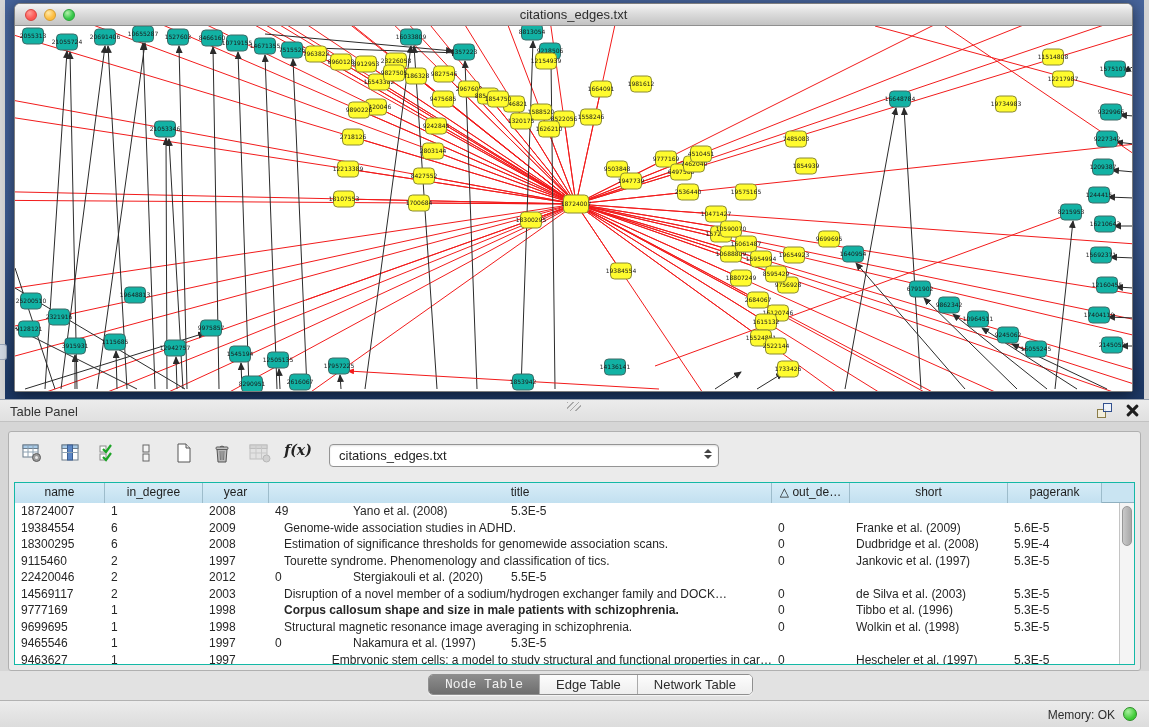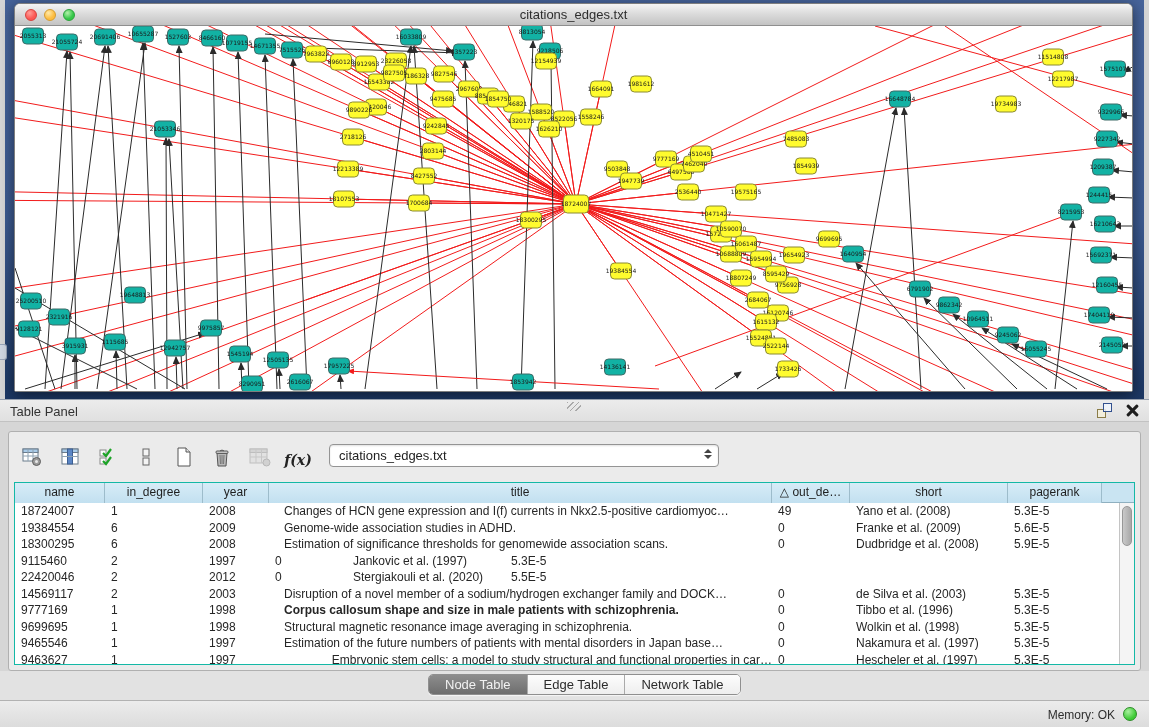--- a/index.html
+++ b/index.html
@@ -43,21 +43,21 @@
   .float-ic .sq2 { position:absolute; right:0; top:0; width:9px; height:9px; border:1px solid #32508e; background:rgba(240,244,252,.85); }
   .x-ic { position:relative; width:13px; height:13px; }
   .x-ic i { position:absolute; left:-1px; top:5px; width:15px; height:3px; background:#1d1d1d; border-radius:1px; }
   .x-ic i:first-child { transform:rotate(45deg); }
   .x-ic i:last-child { transform:rotate(-45deg); }
 
   
   .panel { position:absolute; left:8px; right:8px; top:431px; bottom:56px;
     background:#ebebeb; border:1px solid #b0b0b0; border-radius:3px; }
   .toolbar { position:relative; height:46px; display:flex; align-items:center; padding-left:10px; gap:12px; }
-  .tbtn { width:26px; height:26px; display:flex; align-items:flex-end; justify-content:center; cursor:default; }
+  .tbtn { width:26px; height:26px; display:flex; align-items:flex-start; justify-content:center; cursor:default; }
   .fx { font-family:"DejaVu Serif", serif; font-style:italic; font-weight:bold; font-size:14px; color:#222; }
   .combo { position:relative; width:390px; height:23px; margin-left:6px; background:#fff;
     border:1px solid #949494; border-radius:4px; box-shadow:inset 0 1px 2px rgba(0,0,0,.12);
     font-size:13px; color:#222; line-height:21px; padding-left:9px; }
   .combo-arr { position:absolute; right:6px; top:4px; display:flex; flex-direction:column; gap:2px; }
   .combo-arr b { width:0; height:0; border-left:4px solid transparent; border-right:4px solid transparent; }
   .arr-up { border-bottom:4px solid #444; }
   .arr-dn { border-top:4px solid #444; }
 
   .tablewrap { position:absolute; left:5px; right:5px; top:50px; bottom:5px;
@@ -77,21 +77,21 @@
     background:linear-gradient(90deg,#c9c9c9,#a8a8a8); border-radius:5px; border:1px solid #979797; }
 
   
   .tabsbar { position:absolute; left:0; right:0; bottom:27px; height:29px; background:#e2e2e2; }
   .seg { position:absolute; left:428px; top:3px; height:21px; display:flex;
     border:1px solid #8f8f8f; border-radius:5px; overflow:hidden; background:#fafafa;
     box-shadow:0 1px 1px rgba(255,255,255,.7), inset 0 1px 0 rgba(255,255,255,.6); }
   .seg-item { height:100%; padding:0 16px; font-size:13px; line-height:20px; color:#2c2c2c;
     border-right:1px solid #aaa; background:linear-gradient(#fdfdfd,#eee); }
   .seg-item:last-child { border-right:none; }
-  .seg-item.active { background:linear-gradient(#8d8d8d,#6e6e6e); color:#f2f2f2; }
+  .seg-item.active { background:linear-gradient(#8d8d8d,#6e6e6e); color:#f2f2f2;font-family:Liberation Mono, monospace; }
   .statusbar { position:absolute; left:0; right:0; bottom:0; height:27px;
     background:linear-gradient(#ececec,#dcdcdc); border-top:1px solid #b2b2b2; }
   .mem { position:absolute; right:34px; top:7px; font-size:12px; color:#2e2e2e; }
   .memdot { position:absolute; right:12px; top:6px; width:14px; height:14px; border-radius:50%;
     background:radial-gradient(circle at 35% 30%, #a8f09e, #3ecb36 65%); border:1px solid #2b8d26; }
 </style>
 </head>
 <body>
 
 <div id="app">
@@ -588,47 +588,47 @@
           <div class="th-cell" style="width: 503px;">title</div>
           <div class="th-cell" style="width: 78px;">△ out_de…</div>
           <div class="th-cell" style="width: 158px;">short</div>
           <div class="th-cell" style="width: 94px;">pagerank</div>
         </div>
       <div class="tbody">
           <div class="tr">
             <div class="td-cell td-name" style="width: 90px;">18724007</div>
             <div class="td-cell td-in_degree" style="width: 98px;">1</div>
             <div class="td-cell td-year" style="width: 66px;">2008</div>
-            <div class="td-cell td-title" style="width: 503px;">Changes of HCN gene expression and I(f) currents in Nkx2.5-positive cardiomyoc…</div>
             <div class="td-cell td-out_degree" style="width: 78px;">49</div>
             <div class="td-cell td-short" style="width: 158px;">Yano et al. (2008)</div>
             <div class="td-cell td-pagerank" style="width: 94px;">5.3E-5</div>
           </div>
           <div class="tr">
             <div class="td-cell td-name" style="width: 90px;">19384554</div>
             <div class="td-cell td-in_degree" style="width: 98px;">6</div>
             <div class="td-cell td-year" style="width: 66px;">2009</div>
             <div class="td-cell td-title" style="width: 503px;">Genome-wide association studies in ADHD.</div>
             <div class="td-cell td-out_degree" style="width: 78px;">0</div>
             <div class="td-cell td-short" style="width: 158px;">Franke et al. (2009)</div>
             <div class="td-cell td-pagerank" style="width: 94px;">5.6E-5</div>
           </div>
           <div class="tr">
             <div class="td-cell td-name" style="width: 90px;">18300295</div>
             <div class="td-cell td-in_degree" style="width: 98px;">6</div>
             <div class="td-cell td-year" style="width: 66px;">2008</div>
             <div class="td-cell td-title" style="width: 503px;">Estimation of significance thresholds for genomewide association scans.</div>
             <div class="td-cell td-out_degree" style="width: 78px;">0</div>
             <div class="td-cell td-short" style="width: 158px;">Dudbridge et al. (2008)</div>
-            <div class="td-cell td-pagerank" style="width: 94px;">5.9E-5</div>
+            <div class="td-cell td-pagerank" style="width: 94px;">5.9E-4</div>
           </div>
           <div class="tr">
             <div class="td-cell td-name" style="width: 90px;">9115460</div>
             <div class="td-cell td-in_degree" style="width: 98px;">2</div>
             <div class="td-cell td-year" style="width: 66px;">1997</div>
+            <div class="td-cell td-title" style="width: 503px;">Tourette syndrome. Phenomenology and classification of tics.</div>
             <div class="td-cell td-out_degree" style="width: 78px;">0</div>
             <div class="td-cell td-short" style="width: 158px;">Jankovic et al. (1997)</div>
             <div class="td-cell td-pagerank" style="width: 94px;">5.3E-5</div>
           </div>
           <div class="tr">
             <div class="td-cell td-name" style="width: 90px;">22420046</div>
             <div class="td-cell td-in_degree" style="width: 98px;">2</div>
             <div class="td-cell td-year" style="width: 66px;">2012</div>
             <div class="td-cell td-out_degree" style="width: 78px;">0</div>
             <div class="td-cell td-short" style="width: 158px;">Stergiakouli et al. (2020)</div>
@@ -658,21 +658,20 @@
             <div class="td-cell td-year" style="width: 66px;">1998</div>
             <div class="td-cell td-title" style="width: 503px;">Structural magnetic resonance image averaging in schizophrenia.</div>
             <div class="td-cell td-out_degree" style="width: 78px;">0</div>
             <div class="td-cell td-short" style="width: 158px;">Wolkin et al. (1998)</div>
             <div class="td-cell td-pagerank" style="width: 94px;">5.3E-5</div>
           </div>
           <div class="tr">
             <div class="td-cell td-name" style="width: 90px;">9465546</div>
             <div class="td-cell td-in_degree" style="width: 98px;">1</div>
             <div class="td-cell td-year" style="width: 66px;">1997</div>
-            <div class="td-cell td-title" style="width: 503px;">Estimation of the future numbers of patients with mental disorders in Japan base…</div>
             <div class="td-cell td-out_degree" style="width: 78px;">0</div>
             <div class="td-cell td-short" style="width: 158px;">Nakamura et al. (1997)</div>
             <div class="td-cell td-pagerank" style="width: 94px;">5.3E-5</div>
           </div>
           <div class="tr">
             <div class="td-cell td-name" style="width: 90px;">9463627</div>
             <div class="td-cell td-in_degree" style="width: 98px;">1</div>
             <div class="td-cell td-year" style="width: 66px;">1997</div>
             <div class="td-cell td-title" style="width: 503px; text-align: right;">Embryonic stem cells: a model to study structural and functional properties in car…</div>
             <div class="td-cell td-out_degree" style="width: 78px;">0</div>

